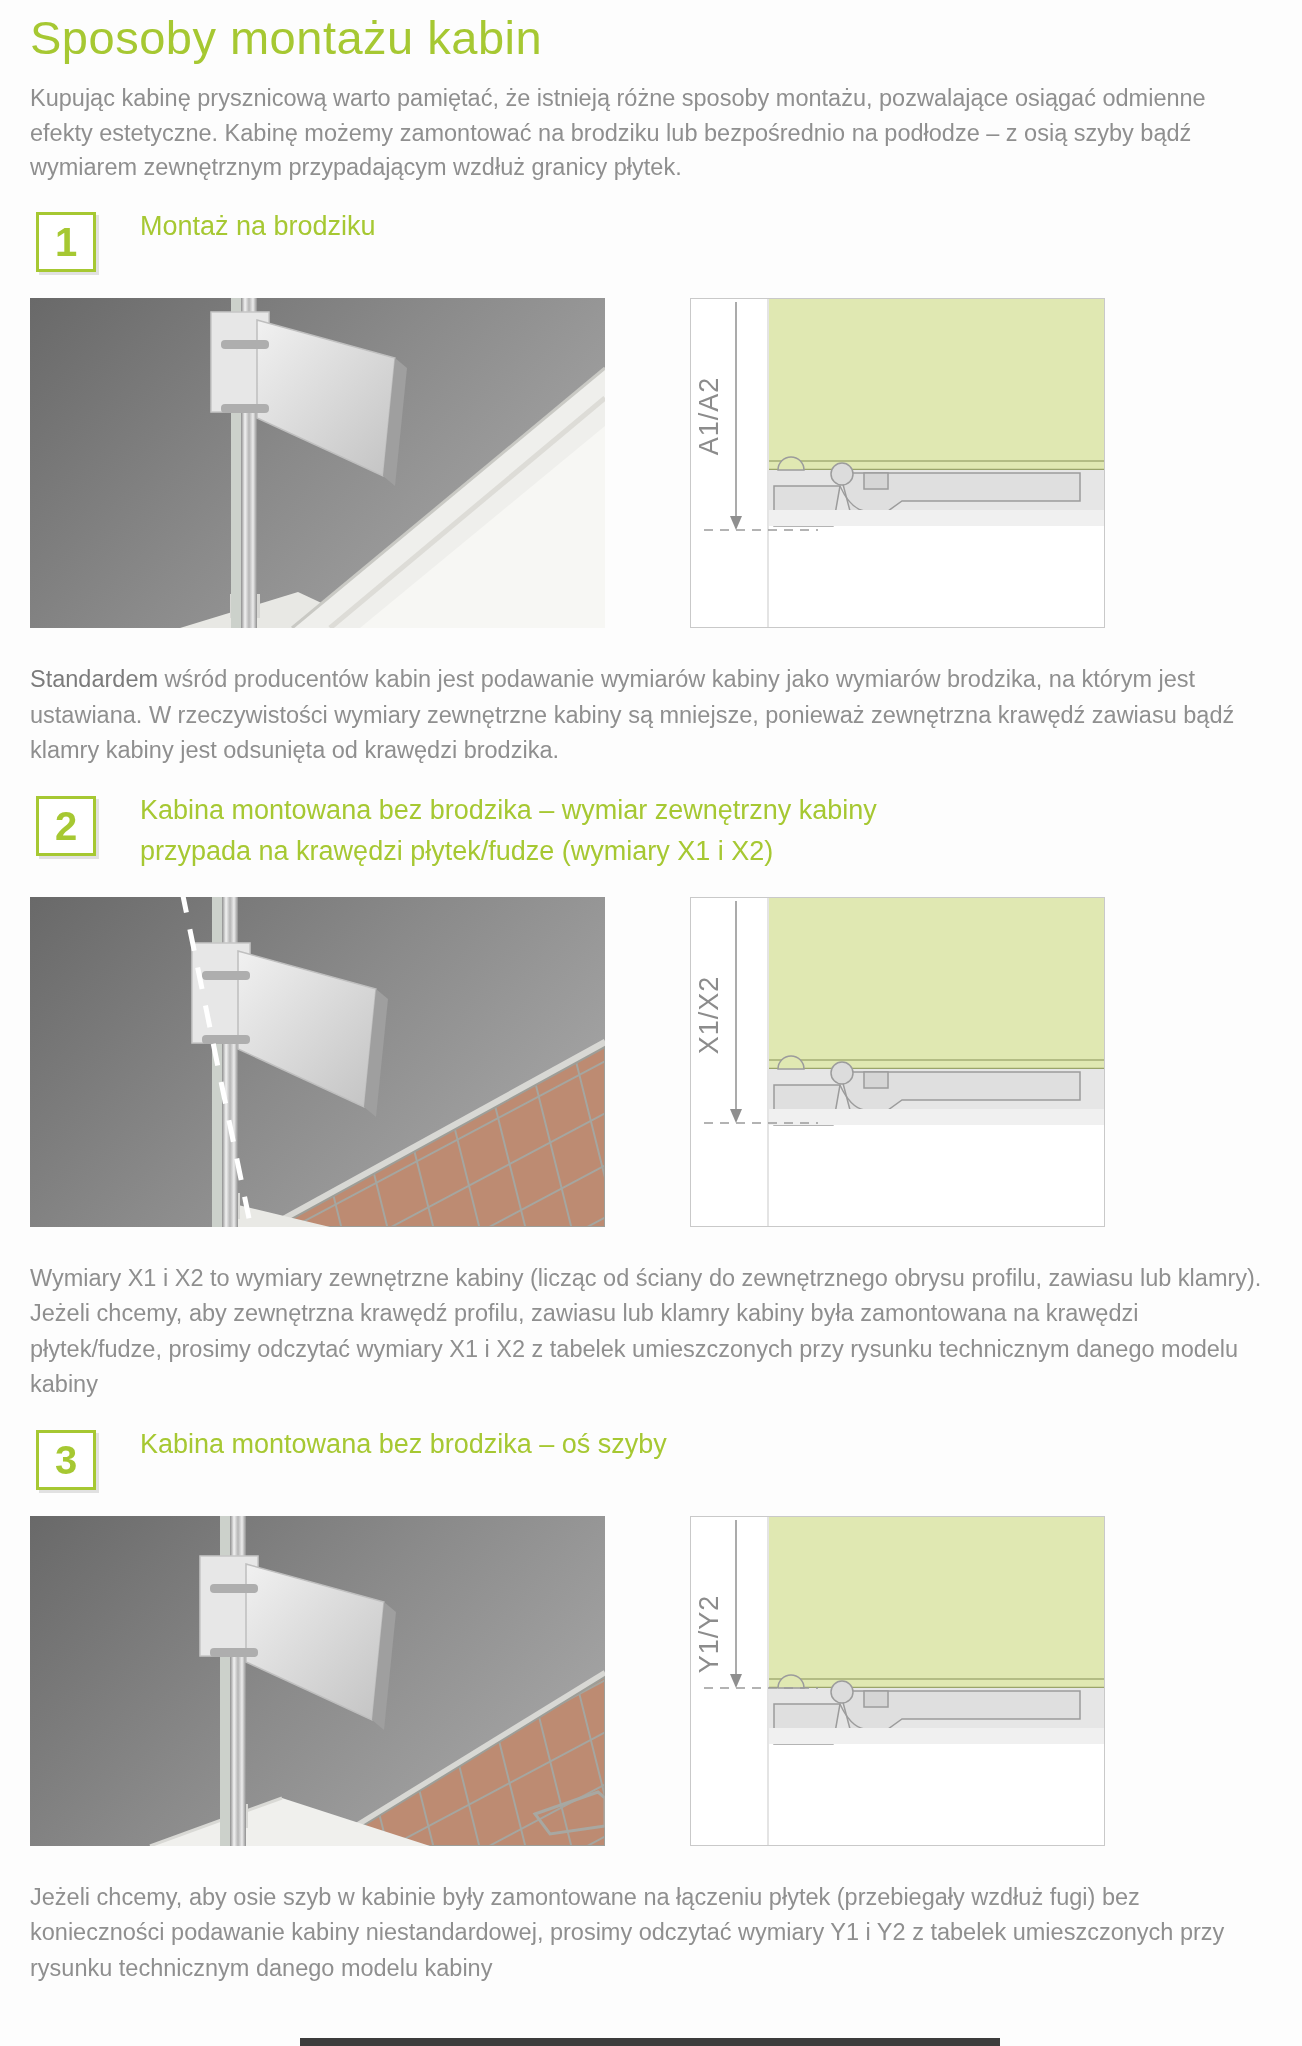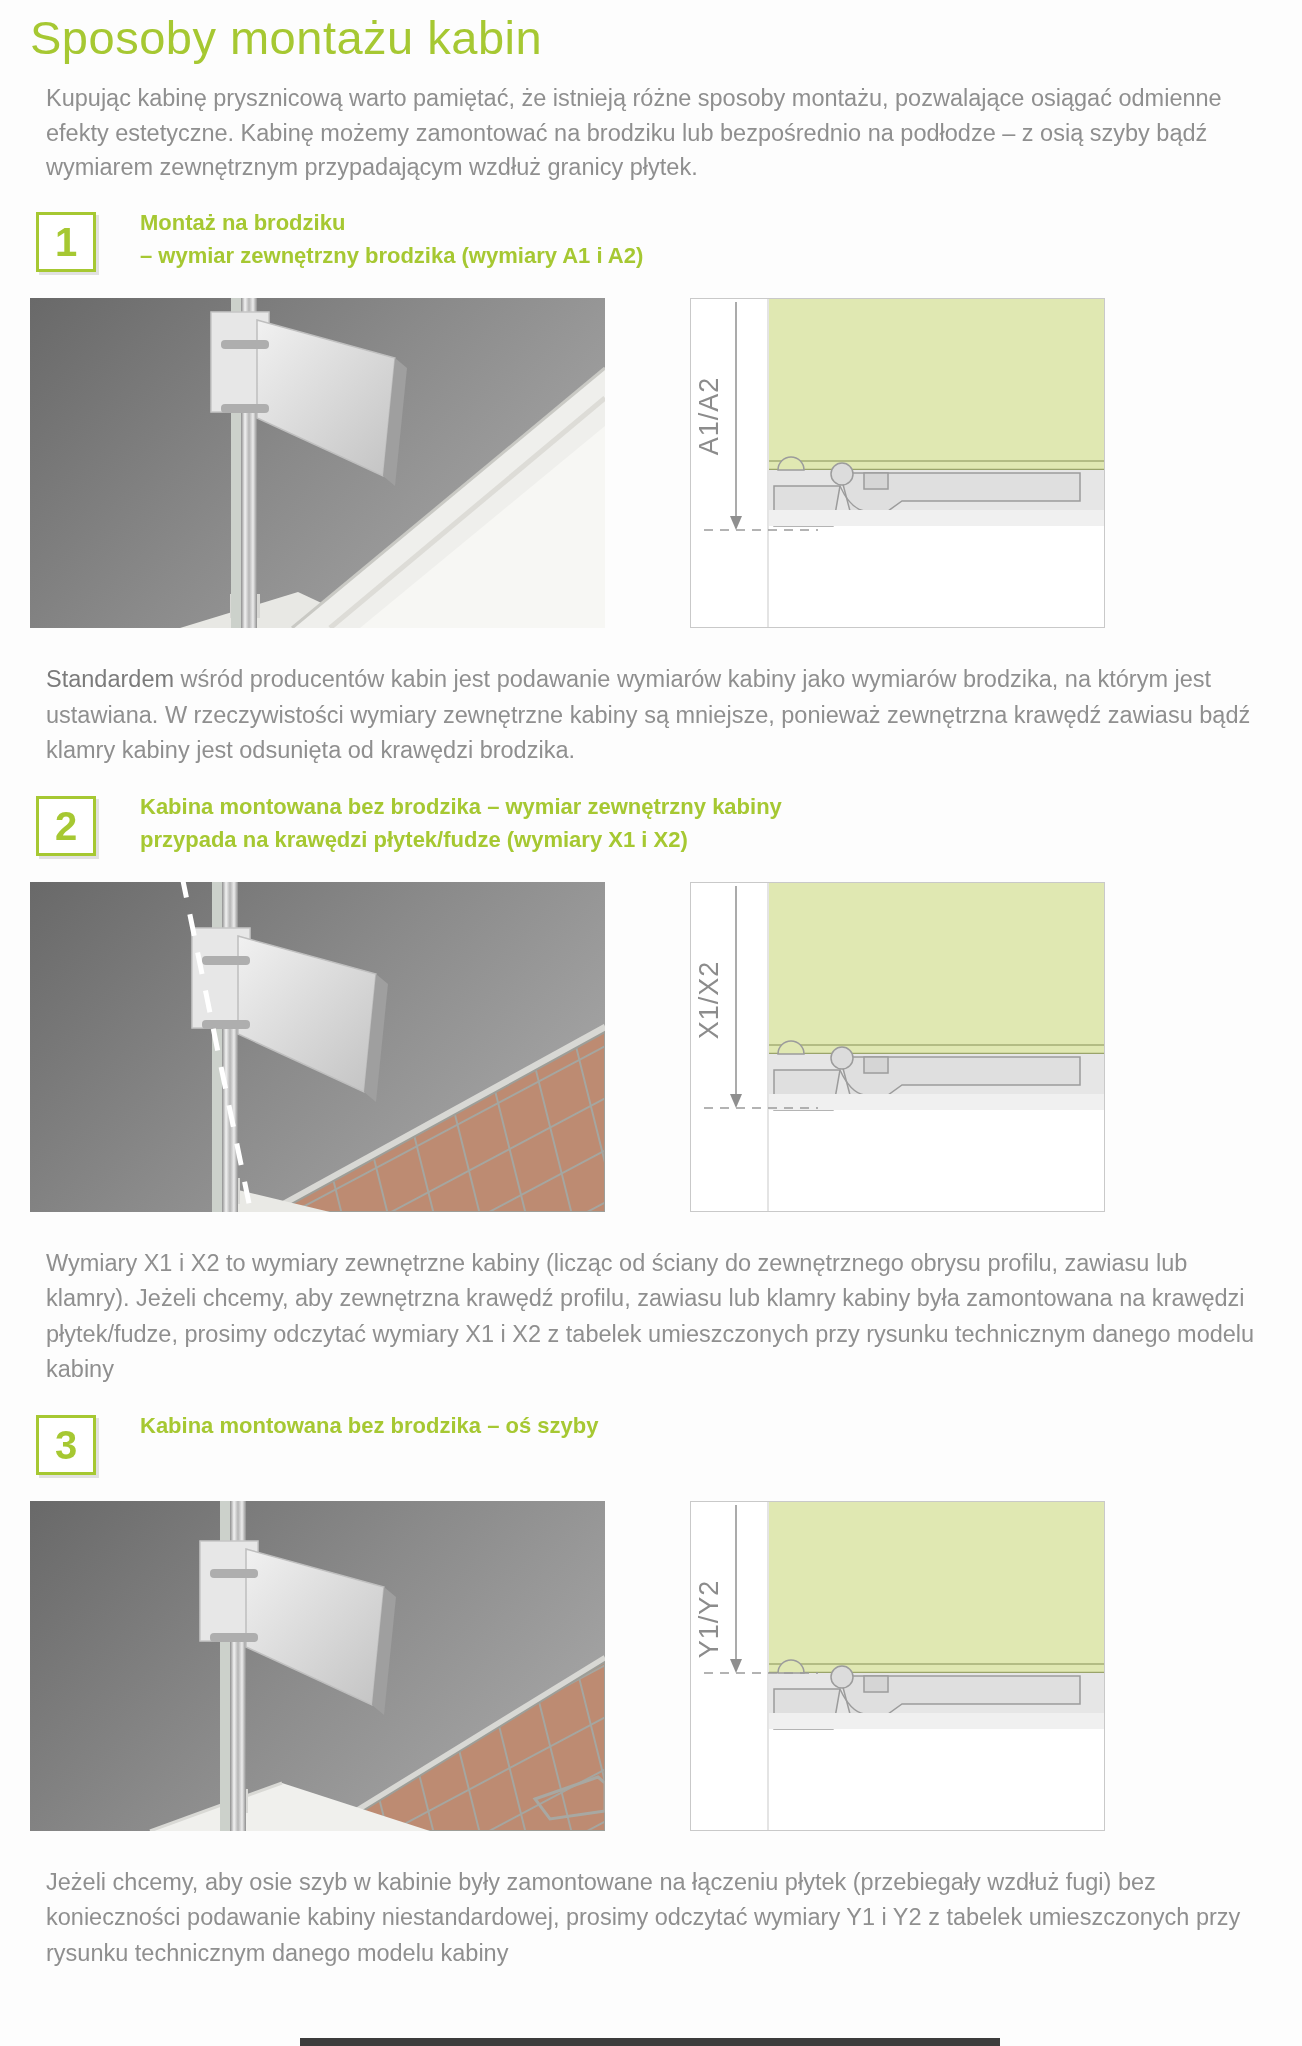--- a/index.html
+++ b/index.html
@@ -17,40 +17,40 @@
     font-family:"Liberation Sans","DejaVu Sans",sans-serif;
   }
   .inner{padding:0 28px 0 30px;}
   .title{
     color:var(--accent-green);
     font-size:47px;font-weight:400;letter-spacing:.5px;
     margin:10px 0 16px 0;line-height:1.18;
   }
   .intro,.para{
     color:var(--text-gray);
-    font-size:23.5px;line-height:1.46;margin:16px;
+    font-size:23.5px;line-height:1.46;margin:0;
     max-width:1246px;
   }
   .para{margin-top:34px;line-height:1.5;}
   .para .lead-bold{font-weight:400;color:#7b7b7b;}
   .section-head{display:flex;align-items:flex-start;margin-top:22px;}
   .badge{
     flex:0 0 auto;
     width:54px;height:54px;
     border:3px solid var(--accent-green);
     color:var(--accent-green);
     background:#fff;
     box-shadow:3px 3px 0 #e1e1e1;
     display:flex;align-items:center;justify-content:center;
     font-size:40px;font-weight:700;
     margin:6px 44px 0 6px;
   }
   .section-title{
     color:var(--accent-green);
-    font-size:22px;font-weight:700;line-height:1.5;
+    font-size:27px;font-weight:400;line-height:1.5;
   }
   .section-title span{display:block;}
   .figures{display:flex;margin-top:26px;}
   .photo{width:575px;height:330px;display:block;flex:0 0 auto;}
   .diagram{width:415px;height:330px;display:block;flex:0 0 auto;margin-left:85px;}
   .dim-label{
     font-family:"Liberation Sans","DejaVu Sans",sans-serif;
     font-size:27px;fill:#8c8c8c;letter-spacing:1px;
   }
   .bottom-bar{
@@ -99,21 +99,20 @@
   <div class="inner">
 
     <h1 class="title">Sposoby montażu kabin</h1>
 
     <p class="intro">Kupując kabinę prysznicową warto pamiętać, że istnieją różne sposoby montażu, pozwalające osiągać odmienne efekty estetyczne. Kabinę możemy zamontować na brodziku lub bezpośrednio na podłodze – z osią szyby bądź wymiarem zewnętrznym przypadającym wzdłuż granicy płytek.</p>
 
     <div class="section-head">
       <div class="badge">1</div>
       <div class="section-title">
         <span>Montaż na brodziku</span>
-        <span>– wymiar zewnętrzny brodzika (wymiary A1 i A2)</span>
       </div>
     </div>
 
     <div class="figures">
 
       <svg class="photo" viewBox="0 0 575 330">
         <rect width="575" height="330" fill="url(#wallGrad)"></rect>
         <polygon points="150,330 268,294 345,330" fill="#e8e8e4"></polygon>
         <polygon points="262,330 575,70 575,330" fill="#efefec"></polygon>
         <line x1="262" y1="330" x2="575" y2="70" stroke="#c9c9c4" stroke-width="3"></line>

